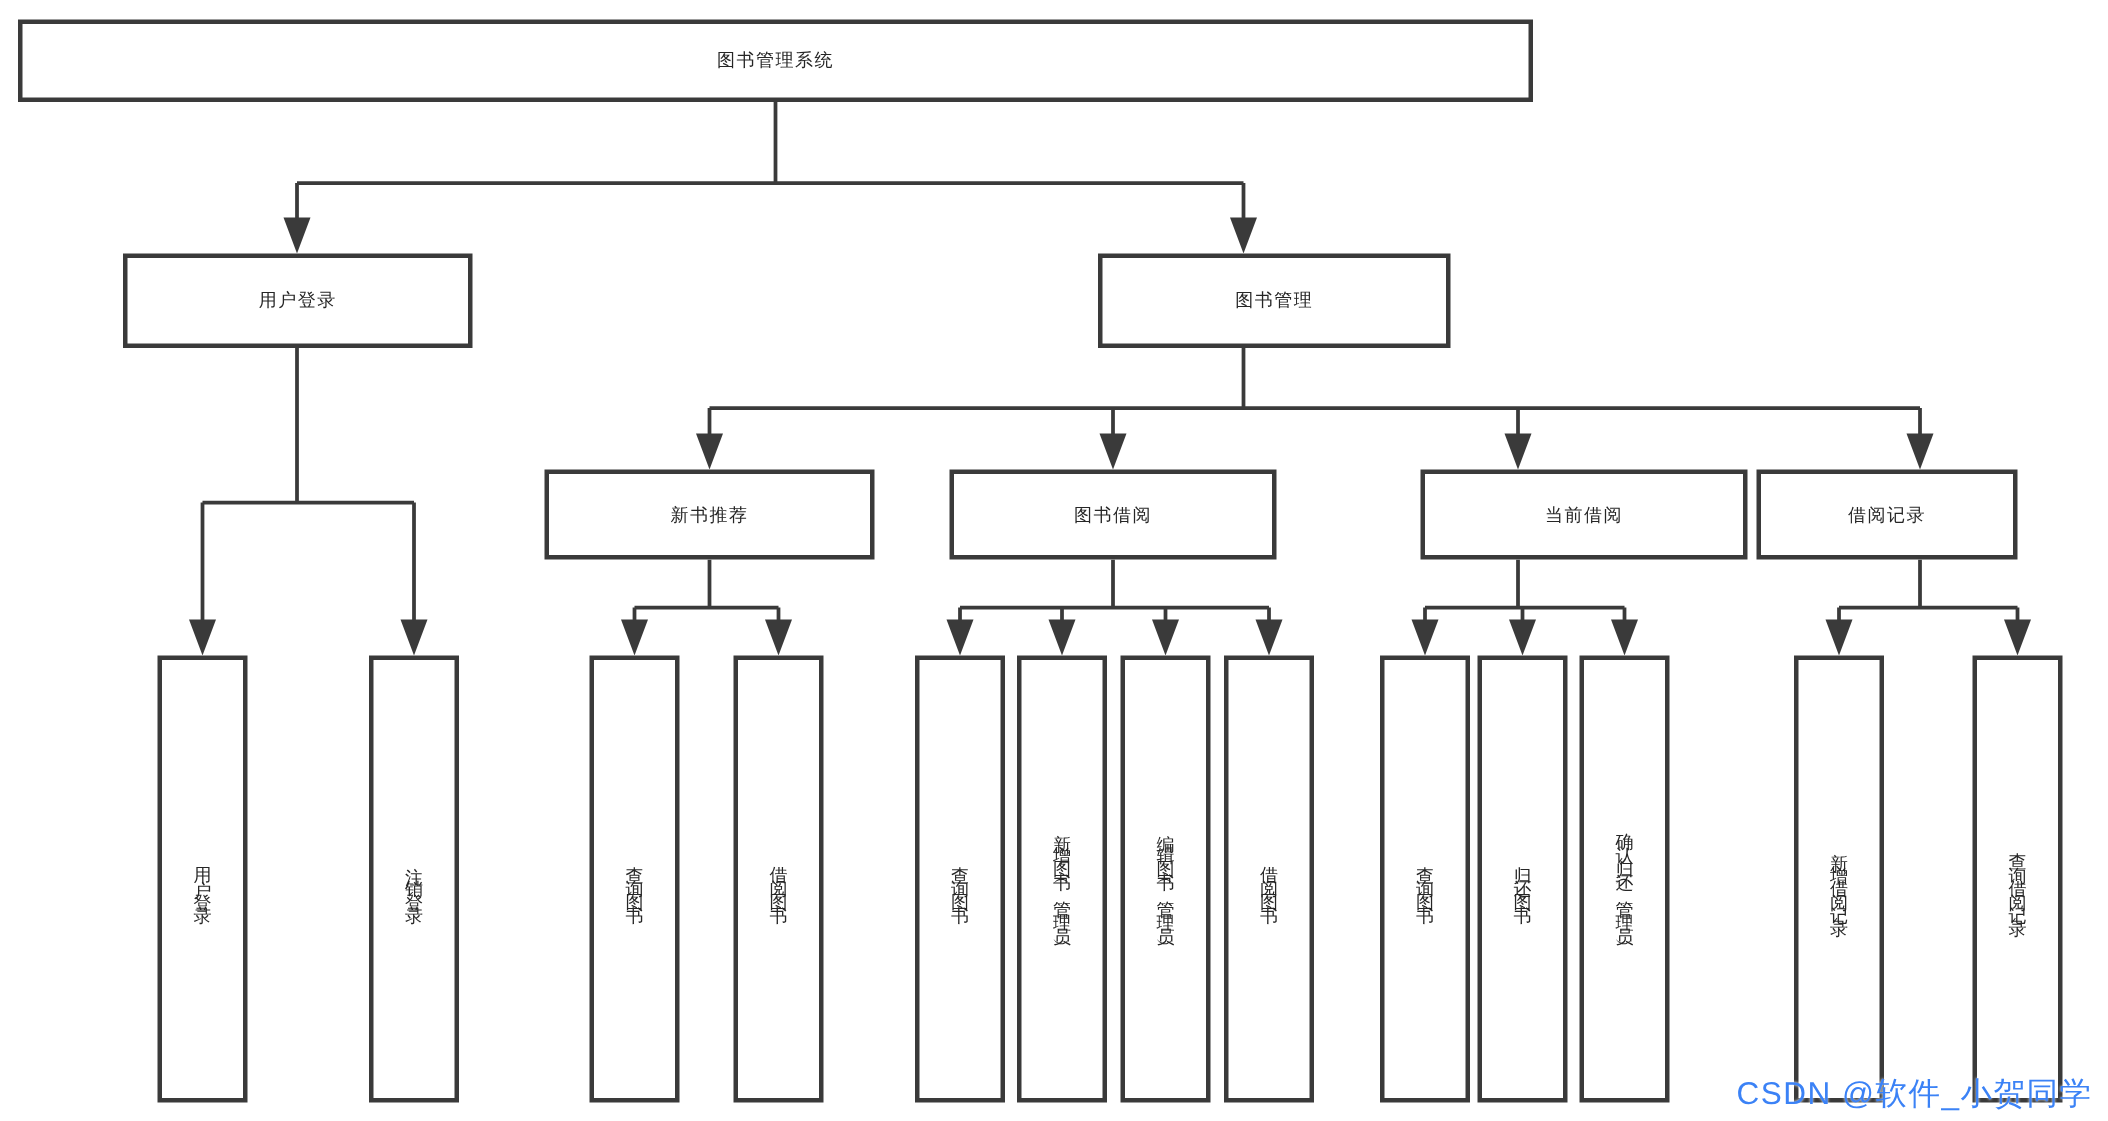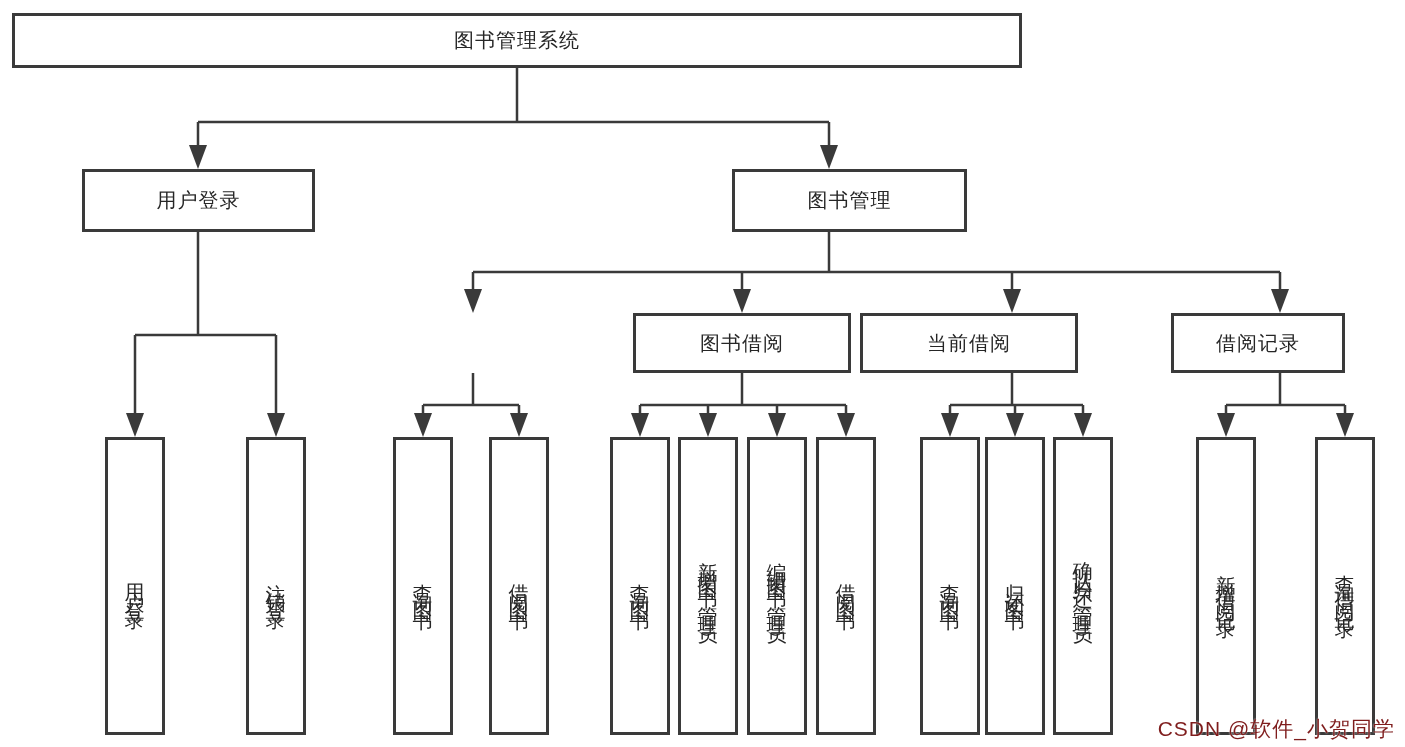--- a/index.html
+++ b/index.html
@@ -21,38 +21,38 @@
   .box {
     position: absolute;
     box-sizing: border-box;
     background: #ffffff;
     border: 3px solid #3a3a3a;
     display: flex;
     align-items: center;
     justify-content: center;
   }
   .box .label {
-    font-size: 20px;
+    font-size: 12px;
     letter-spacing: 1px;
     color: #262626;
     white-space: nowrap;
   }
   .box.v .label {
     writing-mode: vertical-rl;
     text-orientation: mixed;
     letter-spacing: 9px;
     white-space: normal;
     line-height: 1;
   }
   .watermark {
     position: absolute;
     right: 10px;
     bottom: 4px;
     font-size: 21px;
-    color: #7f1d1d;
+    color: #3b82f6;
     text-shadow: 0 0 2px #ffffff;
     letter-spacing: 1px;
     white-space: nowrap;
     margin-top: 25px;
   }
 </style>
 </head>
 <body>
 
 <div class="stage">
@@ -94,24 +94,27 @@
     <span class="label">图书管理系统</span>
   </div>
 
   <div class="box h" style="left:82px; top:169px; width:233px; height:63px">
     <span class="label">用户登录</span>
   </div>
   <div class="box h" style="left:732px; top:169px; width:235px; height:63px">
     <span class="label">图书管理</span>
   </div>
 
+  <div class="box h" style="left:363px; top:313px; width:220px; height:60px">
+    <span class="label">新书推荐</span>
+  </div>
   <div class="box h" style="left:633px; top:313px; width:218px; height:60px">
     <span class="label">图书借阅</span>
   </div>
-  <div class="box h" style="left:860px; top:313px; width:218px; height:60px">
+  <div class="box h" style="left:947px; top:313px; width:218px; height:60px">
     <span class="label">当前借阅</span>
   </div>
   <div class="box h" style="left:1171px; top:313px; width:174px; height:60px">
     <span class="label">借阅记录</span>
   </div>
 
   <div class="box v" style="left:105px; top:437px; width:60px; height:298px">
     <span class="label">用户登录</span>
   </div>
   <div class="box v" style="left:246px; top:437px; width:60px; height:298px">

